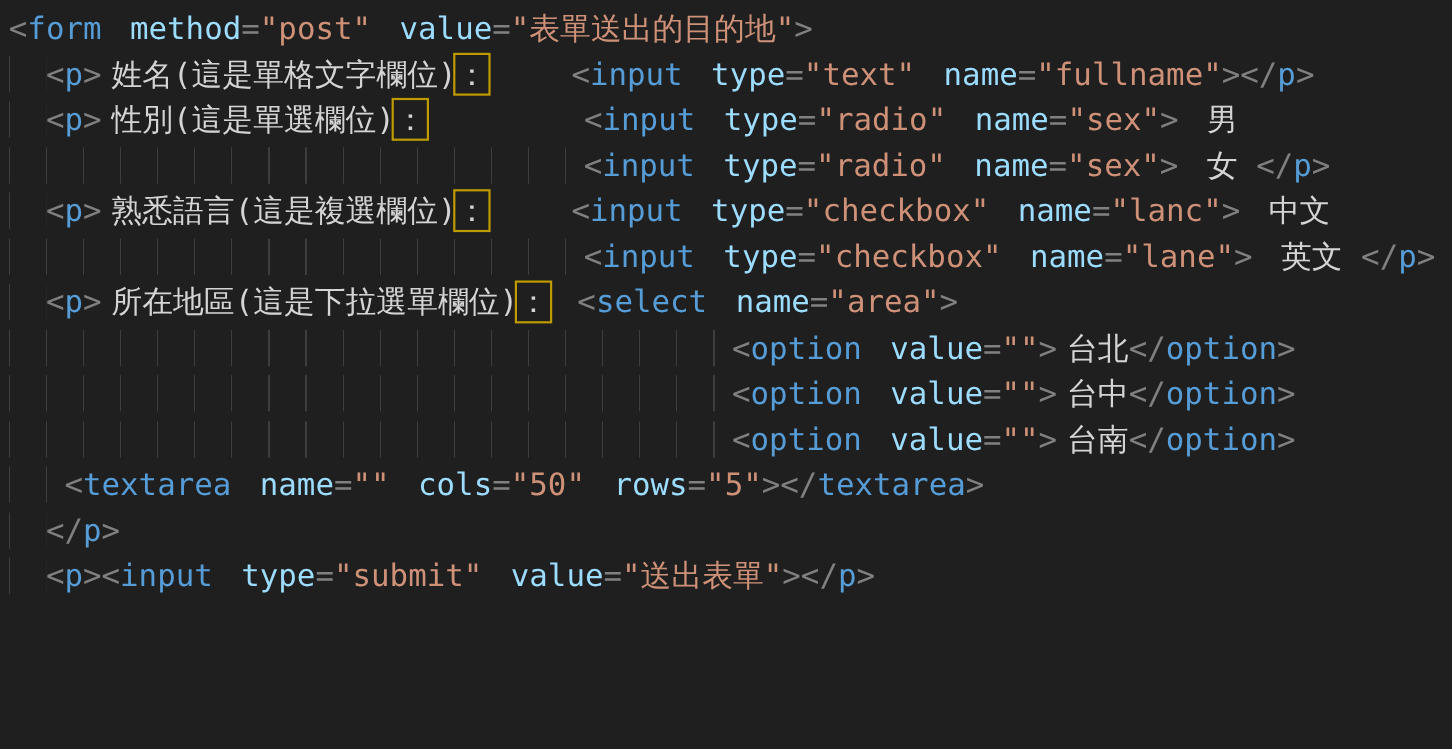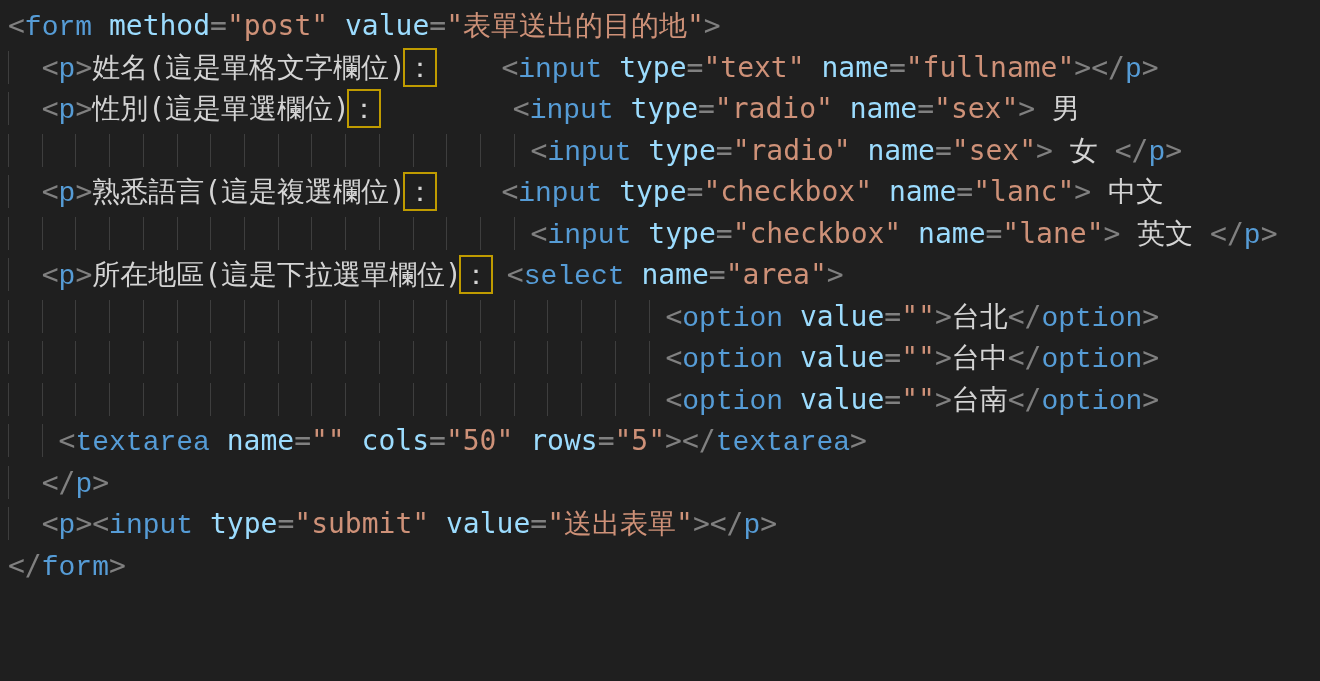--- a/index.html
+++ b/index.html
@@ -20,24 +20,24 @@
     font-family: "DejaVu Sans Mono", monospace;
     font-size: 28px;
     line-height: 41.5px;
     cursor: text;
   }
   .line {
     white-space: pre;
     height: 41.5px;
   }
   .g { color: var(--punctuation, #808080); }
-  .t { color: var(--tag, #569cd6); font-family: Liberation Mono, monospace; }
+  .t { color: var(--tag, #569cd6); }
   .a { color: var(--attribute, #9cdcfe); }
   .s { color: var(--string, #ce9178); }
-  .w { color: var(--text, #d4d4d4); }
+  .w { color: var(--text, #d4d4d4); margin-left: 9px; }
   .c {
     color: var(--text, #d4d4d4);
     outline: 2px solid var(--unicode_box, #bf9b00);
     outline-offset: 1px;
   }
   .i {
     background-image: repeating-linear-gradient(
       90deg,
       var(--indent_guide, #3e3e3e) 0px,
       var(--indent_guide, #3e3e3e) 1px,
@@ -56,14 +56,13 @@
     <div class="line"><span class="i">                               </span><span class="g">&lt;</span><span class="t">input</span><span class="w"> </span><span class="a">type</span><span class="g">=</span><span class="s">"radio"</span><span class="w"> </span><span class="a">name</span><span class="g">=</span><span class="s">"sex"</span><span class="g">&gt;</span><span class="w"> 女 </span><span class="g">&lt;/</span><span class="t">p</span><span class="g">&gt;</span></div>
     <div class="line"><span class="i">  </span><span class="g">&lt;</span><span class="t">p</span><span class="g">&gt;</span><span class="w">熟悉語言(這是複選欄位)</span><span class="c">：</span><span class="w">    </span><span class="g">&lt;</span><span class="t">input</span><span class="w"> </span><span class="a">type</span><span class="g">=</span><span class="s">"checkbox"</span><span class="w"> </span><span class="a">name</span><span class="g">=</span><span class="s">"lanc"</span><span class="g">&gt;</span><span class="w"> 中文</span></div>
     <div class="line"><span class="i">                               </span><span class="g">&lt;</span><span class="t">input</span><span class="w"> </span><span class="a">type</span><span class="g">=</span><span class="s">"checkbox"</span><span class="w"> </span><span class="a">name</span><span class="g">=</span><span class="s">"lane"</span><span class="g">&gt;</span><span class="w"> 英文 </span><span class="g">&lt;/</span><span class="t">p</span><span class="g">&gt;</span></div>
     <div class="line"><span class="i">  </span><span class="g">&lt;</span><span class="t">p</span><span class="g">&gt;</span><span class="w">所在地區(這是下拉選單欄位)</span><span class="c">：</span><span class="w"> </span><span class="g">&lt;</span><span class="t">select</span><span class="w"> </span><span class="a">name</span><span class="g">=</span><span class="s">"area"</span><span class="g">&gt;</span></div>
     <div class="line"><span class="i">                                       </span><span class="g">&lt;</span><span class="t">option</span><span class="w"> </span><span class="a">value</span><span class="g">=</span><span class="s">""</span><span class="g">&gt;</span><span class="w">台北</span><span class="g">&lt;/</span><span class="t">option</span><span class="g">&gt;</span></div>
     <div class="line"><span class="i">                                       </span><span class="g">&lt;</span><span class="t">option</span><span class="w"> </span><span class="a">value</span><span class="g">=</span><span class="s">""</span><span class="g">&gt;</span><span class="w">台中</span><span class="g">&lt;/</span><span class="t">option</span><span class="g">&gt;</span></div>
     <div class="line"><span class="i">                                       </span><span class="g">&lt;</span><span class="t">option</span><span class="w"> </span><span class="a">value</span><span class="g">=</span><span class="s">""</span><span class="g">&gt;</span><span class="w">台南</span><span class="g">&lt;/</span><span class="t">option</span><span class="g">&gt;</span></div>
     <div class="line"><span class="i">   </span><span class="g">&lt;</span><span class="t">textarea</span><span class="w"> </span><span class="a">name</span><span class="g">=</span><span class="s">""</span><span class="w"> </span><span class="a">cols</span><span class="g">=</span><span class="s">"50"</span><span class="w"> </span><span class="a">rows</span><span class="g">=</span><span class="s">"5"</span><span class="g">&gt;&lt;/</span><span class="t">textarea</span><span class="g">&gt;</span></div>
     <div class="line"><span class="i">  </span><span class="g">&lt;/</span><span class="t">p</span><span class="g">&gt;</span></div>
     <div class="line"><span class="i">  </span><span class="g">&lt;</span><span class="t">p</span><span class="g">&gt;</span><span class="g">&lt;</span><span class="t">input</span><span class="w"> </span><span class="a">type</span><span class="g">=</span><span class="s">"submit"</span><span class="w"> </span><span class="a">value</span><span class="g">=</span><span class="s">"送出表單"</span><span class="g">&gt;&lt;/</span><span class="t">p</span><span class="g">&gt;</span></div>
-    <div class="line"><span class="g">&lt;/</span><span class="t">form</span><span class="g">&gt;</span></div>
   </div>
 
 </body></html>

